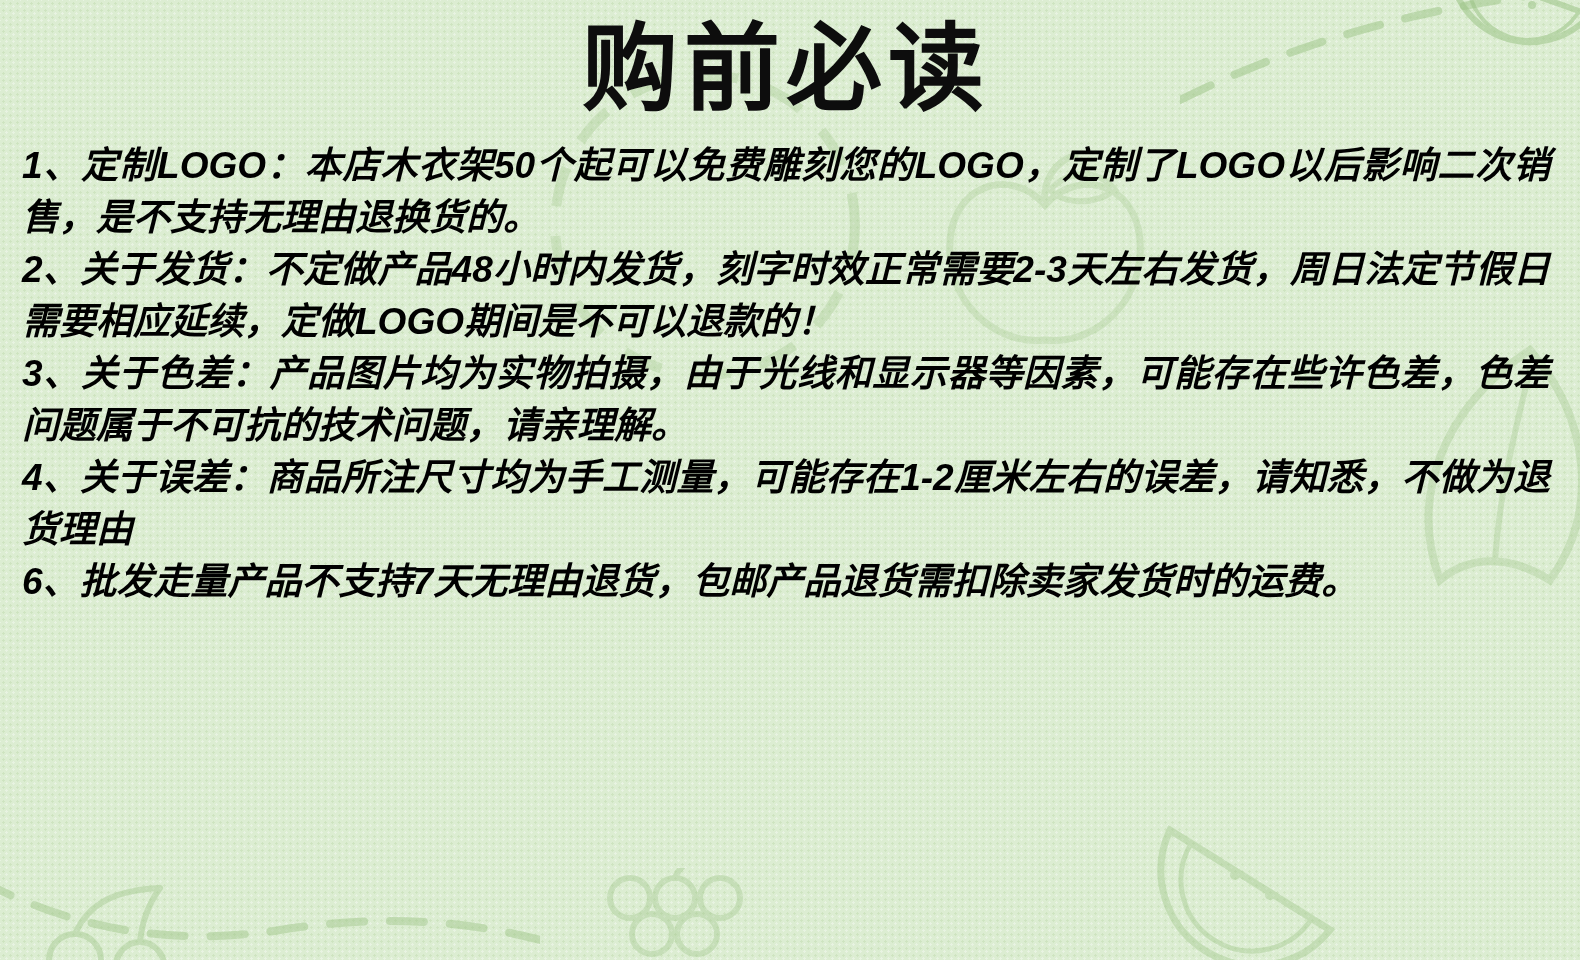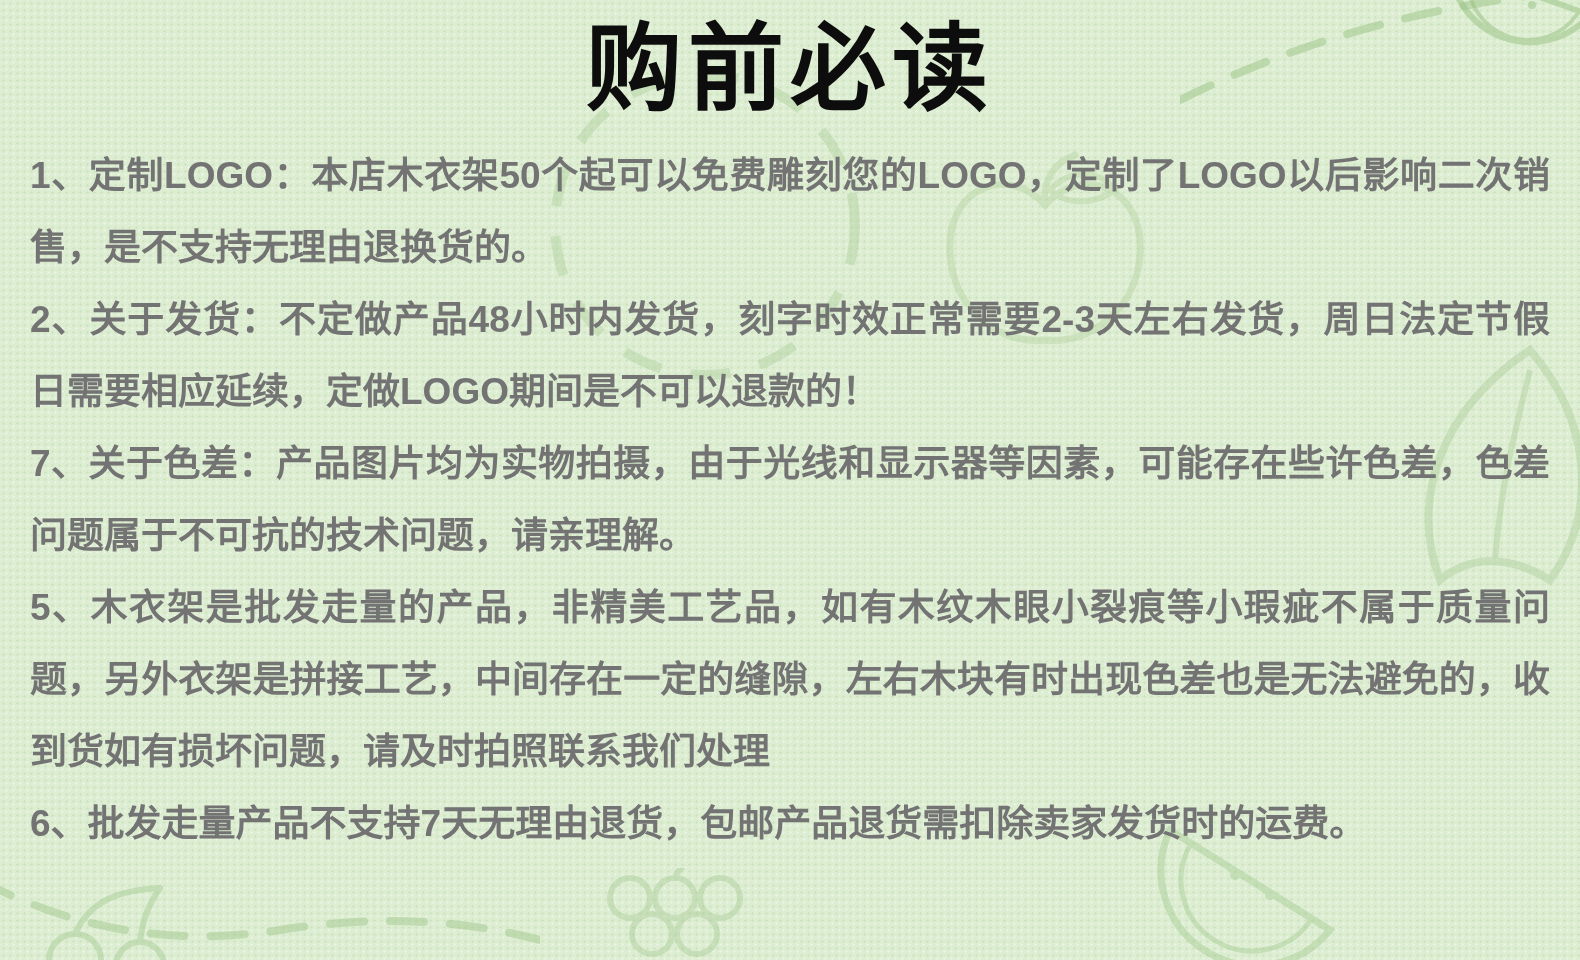--- a/index.html
+++ b/index.html
@@ -27,40 +27,41 @@
     position: absolute;
     inset: 0;
     z-index: 0;
     pointer-events: none;
   }
   .deco { position: absolute; }
 
   .content {
     position: relative;
     z-index: 1;
-    padding: 14px 30px 0 30px;
+    padding: 14px 30px 0 22px;
   }
 
   h1.title {
     text-align: center;
     font-size: 96px;
     font-weight: 900;
     letter-spacing: 6px;
     line-height: 1.15;
     margin-bottom: 16px;
     color: #0d0d0d;
   }
 
   .notices p {
     font-size: 37px;
     font-weight: 700;
-    line-height: 72px;
+    line-height: 52px;
     text-align: justify;
     text-align-last: left;
-    color: #737373;
+    color: #000000;
+    font-style: italic;
   }
 </style>
 </head>
 <body>
 
 <div class="deco-layer">
 
   <svg class="deco" style="left:1180px; top:-20px; opacity:.5;" width="400" height="140" viewBox="0 0 400 140">
     <path d="M0,120 Q180,30 400,10" fill="none" stroke="#9cc486" stroke-width="8" stroke-dasharray="34 26" stroke-linecap="round"></path>
   </svg>
@@ -113,17 +114,17 @@
     <circle cx="120" cy="105" r="5" fill="#9cc486"></circle>
   </svg>
 </div>
 
 <div class="content">
   <h1 class="title">购前必读</h1>
 
   <div class="notices">
     <p>1、定制LOGO：本店木衣架50个起可以免费雕刻您的LOGO，定制了LOGO以后影响二次销售，是不支持无理由退换货的。</p>
     <p>2、关于发货：不定做产品48小时内发货，刻字时效正常需要2-3天左右发货，周日法定节假日需要相应延续，定做LOGO期间是不可以退款的！</p>
-    <p>7、关于色差：产品图片均为实物拍摄，由于光线和显示器等因素，可能存在些许色差，色差问题属于不可抗的技术问题，请亲理解。</p>
-    <p>5、木衣架是批发走量的产品，非精美工艺品，如有木纹木眼小裂痕等小瑕疵不属于质量问题，另外衣架是拼接工艺，中间存在一定的缝隙，左右木块有时出现色差也是无法避免的，收到货如有损坏问题，请及时拍照联系我们处理</p>
+    <p>3、关于色差：产品图片均为实物拍摄，由于光线和显示器等因素，可能存在些许色差，色差问题属于不可抗的技术问题，请亲理解。</p>
+    <p>4、关于误差：商品所注尺寸均为手工测量，可能存在1-2厘米左右的误差，请知悉，不做为退货理由</p>
     <p>6、批发走量产品不支持7天无理由退货，包邮产品退货需扣除卖家发货时的运费。</p>
   </div>
 </div>
 
 </body></html>

